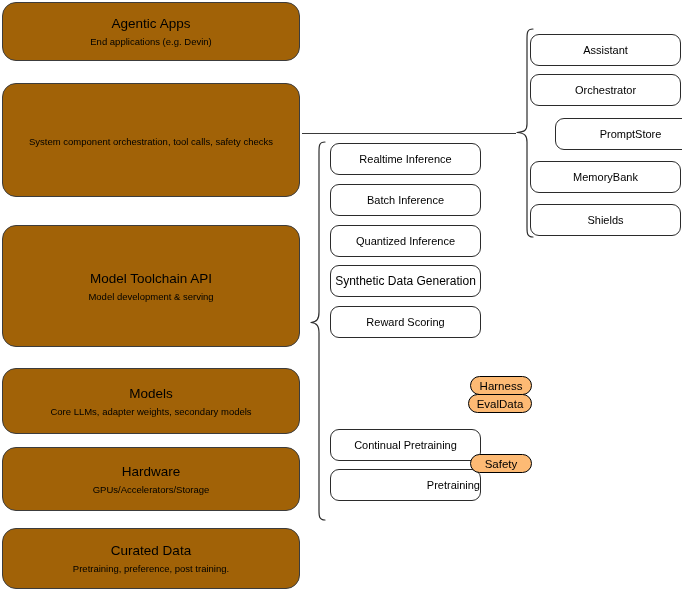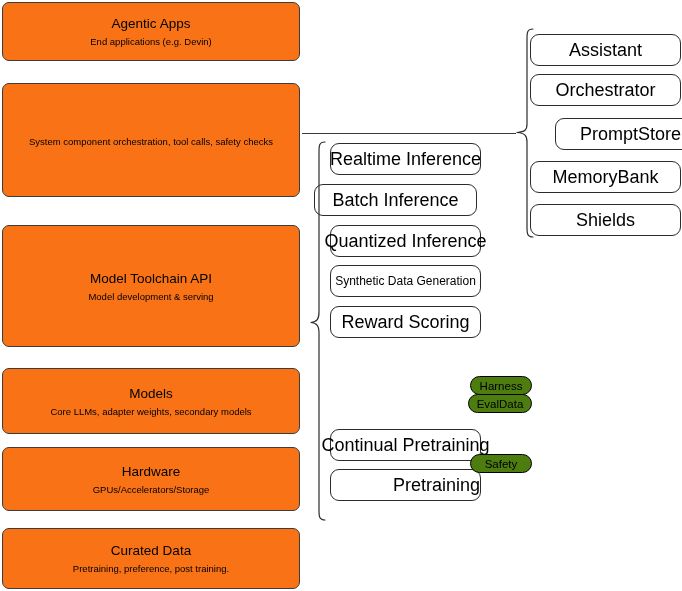--- a/index.html
+++ b/index.html
@@ -18,22 +18,22 @@
     height: 591px;
     background: #ffffff;
     overflow: hidden;
   }
 
   
   .layer-box {
     position: absolute;
     box-sizing: border-box;
     border: 1px solid #3c3c3c;
-    border-radius: 7px;
-    background: #f97316;
+    border-radius: 14px;
+    background: #a16207;
     display: flex;
     flex-direction: column;
     align-items: center;
     justify-content: center;
     text-align: center;
   }
   .layer-title {
     font-size: 13.5px;
     line-height: 17px;
     color: #000;
@@ -50,33 +50,33 @@
   
   .pill {
     position: absolute;
     box-sizing: border-box;
     border: 1px solid #2b2b2b;
     border-radius: 9px;
     background: #ffffff;
     display: flex;
     align-items: center;
     justify-content: center;
-    font-size: 18px;
+    font-size: 11px;
     line-height: 16px;
     color: #000;
     white-space: nowrap;
   }
 
   
   .tag-pill {
     position: absolute;
     box-sizing: border-box;
     border: 1px solid #000000;
     border-radius: 10px;
-    background: #4d7c0f;
+    background: #fdba74;
     display: flex;
     align-items: center;
     justify-content: center;
     font-size: 11.5px;
     line-height: 14px;
     color: #000;
     white-space: nowrap;
     z-index: 5;
   }
 
@@ -140,21 +140,21 @@
 
   <div class="brace" style="left:306px; top:141px; width:20px; height:380px;">
     <svg width="20" height="380" viewBox="0 0 20 380" aria-hidden="true">
       <path d="M19,1 C13,1 13,5 13,11 L13,171 C13,178 11,181 5,181.5 C11,182 13,185 13,192 L13,369 C13,375 13,379 19,379"></path>
     </svg>
   </div>
 
   <div class="pill" style="left:330px; top:143px; width:151px; height:32px;">
     <span>Realtime Inference</span>
   </div>
-  <div class="pill" style="left:314px; top:184px; width:163px; height:32px;">
+  <div class="pill" style="left:330px; top:184px; width:151px; height:32px;">
     <span>Batch Inference</span>
   </div>
   <div class="pill" style="left:330px; top:225px; width:151px; height:32px;">
     <span>Quantized Inference</span>
   </div>
   <div class="pill" style="left:330px; top:265px; width:151px; height:32px; font-size:12px;">
     <span>Synthetic Data Generation</span>
   </div>
   <div class="pill" style="left:330px; top:306px; width:151px; height:32px;">
     <span>Reward Scoring</span>

